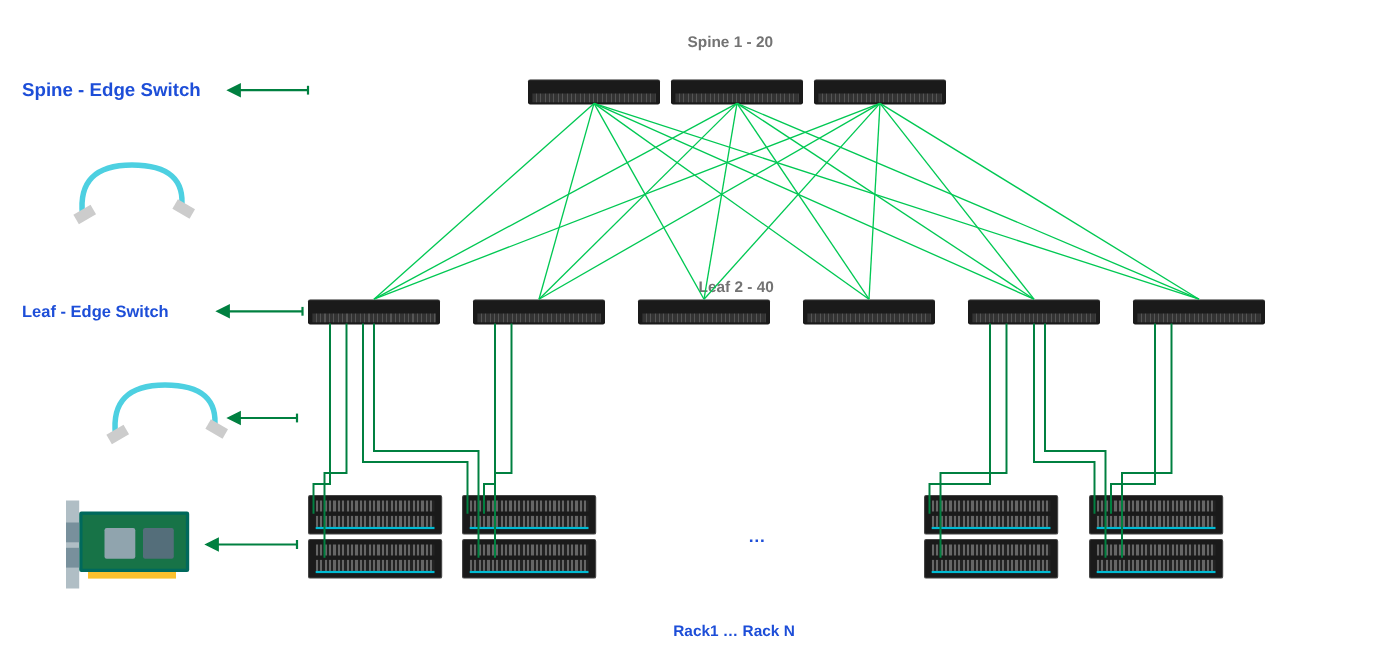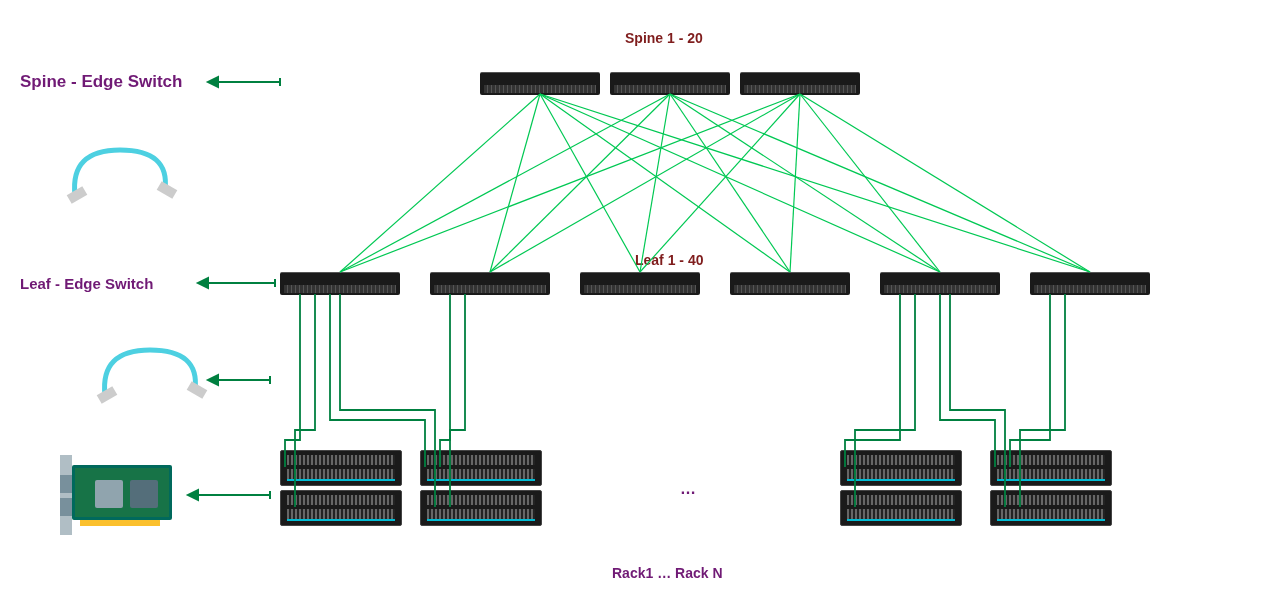--- a/index.html
+++ b/index.html
@@ -9,22 +9,22 @@
     height: 596px;
     background: #ffffff;
     font-family: Arial, sans-serif;
     position: relative;
     overflow: hidden;
   }
   .label {
     position: absolute;
     font-weight: bold;
   }
-  .purple { color: #701a75; }
-  .red { color: #7f1d1d; }
+  .purple { color: #1d4ed8; }
+  .red { color: #737373; }
   .switch {
     position: absolute;
     width: 120px;
     height: 22px;
     background: #1a1a1a;
     border-radius: 2px;
     border-top: 1px solid #555;
   }
   .switch::after {
     content: '';
@@ -77,21 +77,21 @@
     top: 0;
     left: 0;
     pointer-events: none;
   }
 </style>
 </head>
 <body>
 
 <div class="label red" style="left:625px; top:30px; font-size:14px;">Spine 1 - 20</div>
 <div class="label purple" style="left:20px; top:72px; font-size:17px;">Spine  - Edge Switch</div>
-<div class="label red" style="left:635px; top:252px; font-size:14px;">Leaf 1 - 40</div>
+<div class="label red" style="left:635px; top:252px; font-size:14px;">Leaf 2 - 40</div>
 <div class="label purple" style="left:20px; top:275px; font-size:15px;">Leaf - Edge Switch</div>
 <div class="label purple" style="left:612px; top:565px; font-size:14px;">Rack1 …  Rack N</div>
 <div class="label purple" style="left:680px; top:480px; font-size:16px;">…</div>
 
 <div class="switch" style="left:480px; top:72px;"></div>
 <div class="switch" style="left:610px; top:72px;"></div>
 <div class="switch" style="left:740px; top:72px;"></div>
 
 <div class="switch" style="left:280px; top:272px;"></div>
 <div class="switch" style="left:430px; top:272px;"></div>

